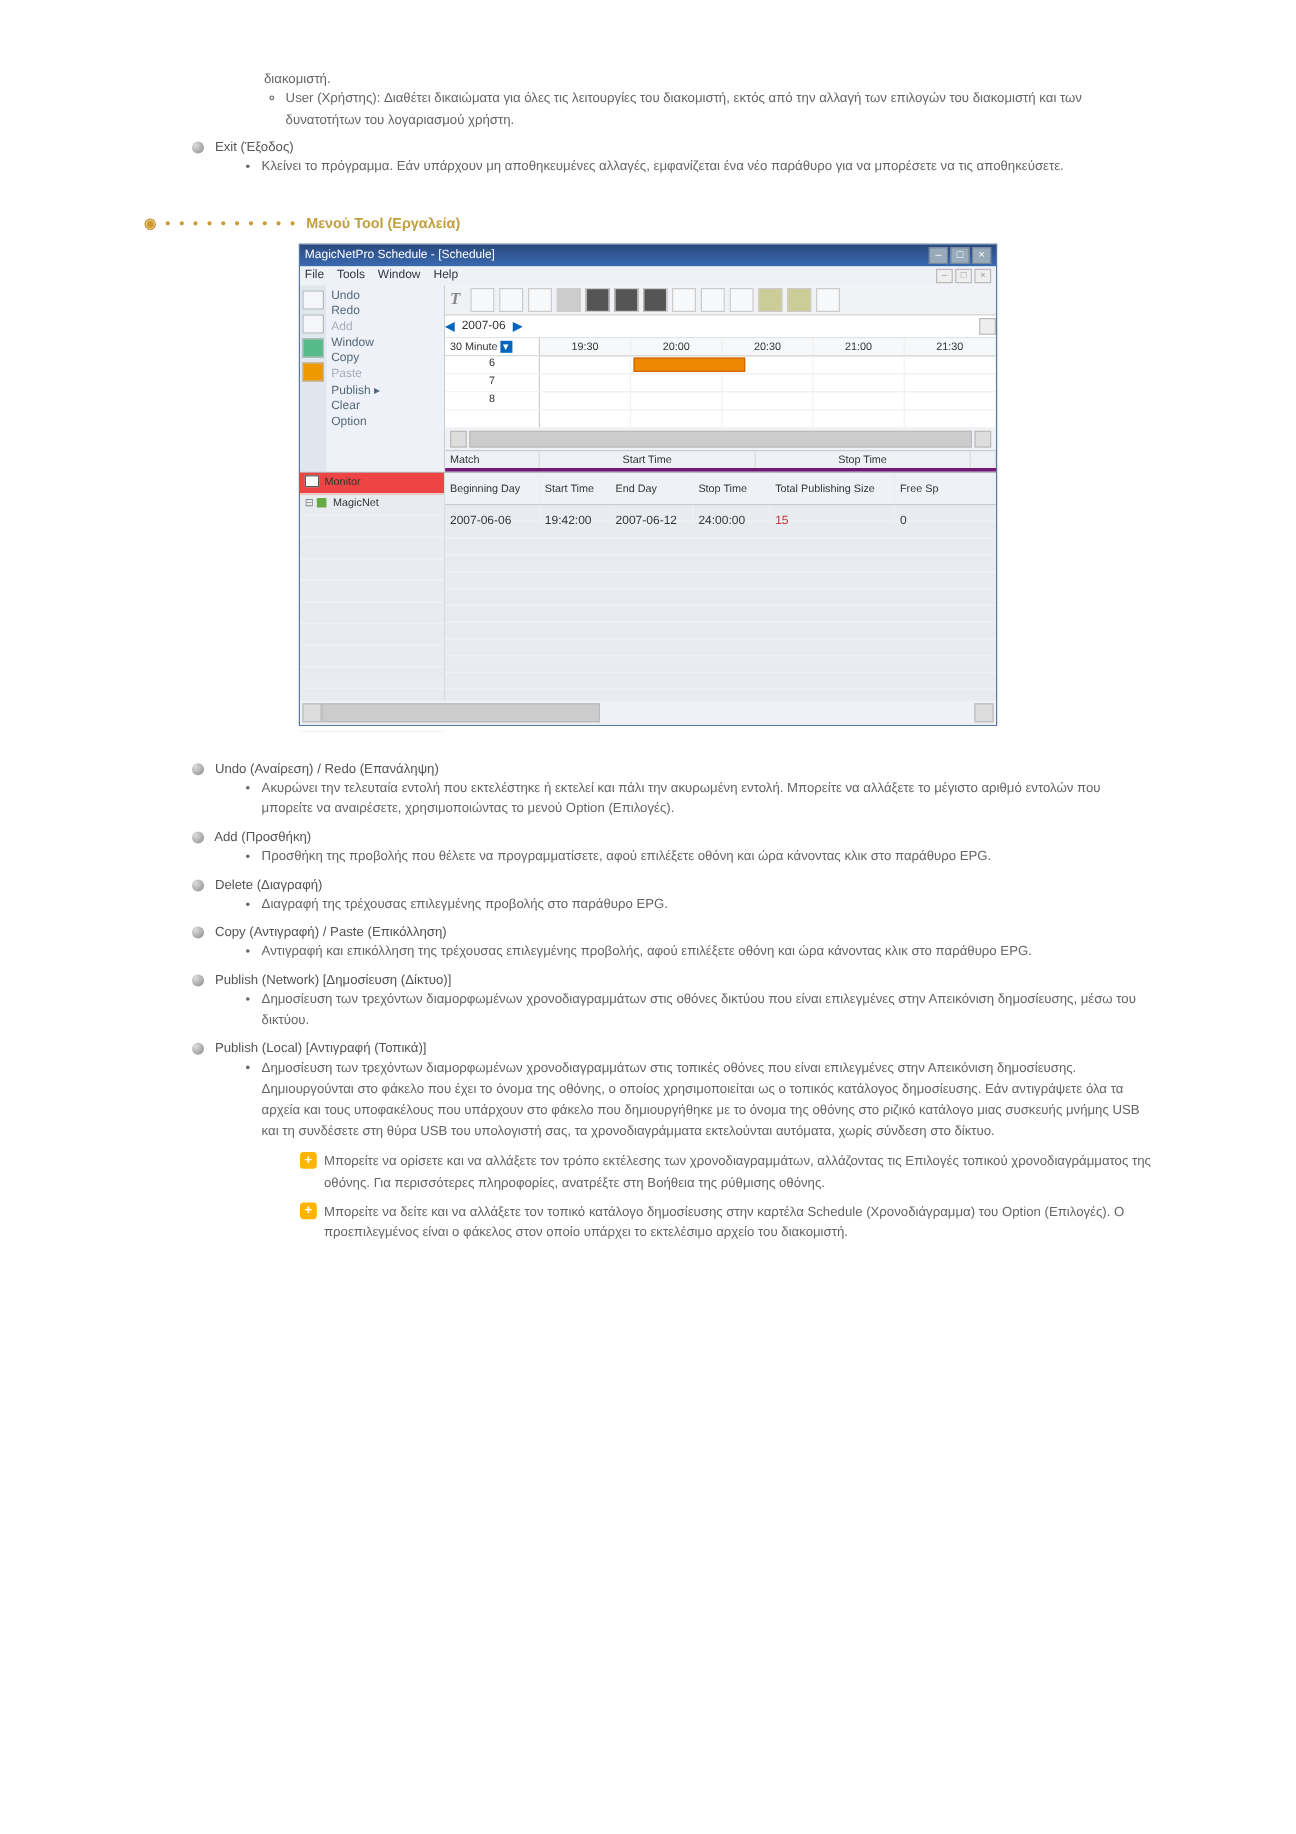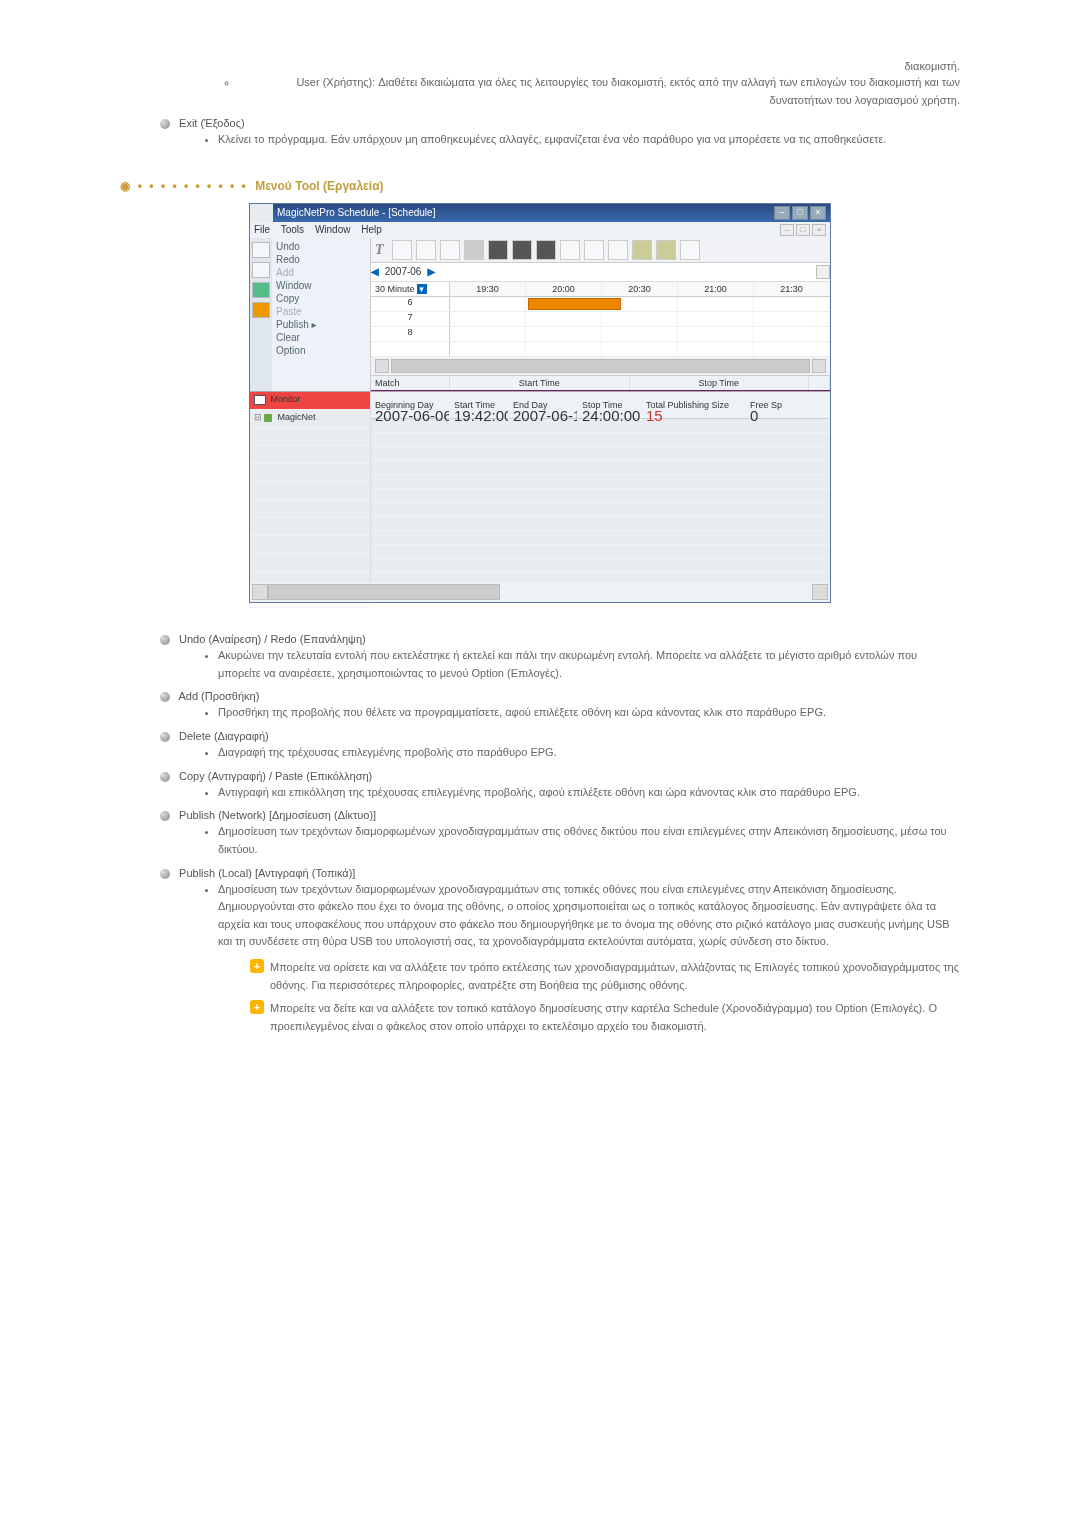--- a/index.html
+++ b/index.html
@@ -8,21 +8,21 @@
     font-family: Verdana, Arial, sans-serif;
     font-size: 11px;
     color: #666;
     background: #fff;
     width: 1080px;
   }
   .page {
     padding: 60px 120px 60px 120px;
   }
   .indent-1 { margin-left: 60px; }
-  .indent-2 { margin-left: 100px; text-align: right; }
+  .indent-2 { margin-left: 100px; }
   ul.disc { list-style: disc; padding-left: 18px; margin: 2px 0 8px 0; }
   ul.circle { list-style: circle; padding-left: 18px; margin: 2px 0 8px 0; }
   ul li { line-height: 1.6; color: #666; }
   .bullet-icon {
     display: inline-block;
     width: 10px; height: 10px;
     border-radius: 50%;
     background: radial-gradient(circle at 30% 30%, #ddd, #888);
     margin-right: 6px;
     vertical-align: middle;
@@ -59,21 +59,20 @@
     font-family: Tahoma, sans-serif;
     font-size: 10px;
     color: #333;
   }
   .titlebar {
     background: linear-gradient(#2a4a80, #3a6ab0);
     color: #fff;
     padding: 2px 4px;
     display:flex; justify-content:space-between; align-items:center;
     font-size:10px;
-    margin-left:23px;
   }
   .titlebar .win-buttons { display:flex; gap:2px; }
   .titlebar .win-buttons span {
     display:inline-block; width:14px; height:12px;
     background:#9ab; border:1px solid #789; font-size:9px; text-align:center; line-height:11px; color:#fff;
   }
   .menubar { background:#eef2f6; padding:2px 4px; display:flex; justify-content:space-between; align-items:center; }
   .menubar .menus span { margin-right:8px; color:#334; }
   .inner-win-buttons { display:flex; gap:2px; }
   .inner-win-buttons span { display:inline-block; width:12px; height:10px; border:1px solid #bbb; background:#eee; font-size:8px; text-align:center; line-height:10px; color:#999; }
@@ -107,28 +106,28 @@
   .timeline-header .label-cell { width:70px; border-right:1px solid #ccc; padding:2px 4px; background:#fff; display:flex; align-items:center; gap:2px;}
   .timeline-header .time-cell { flex:1; border-right:1px solid #eee; text-align:center; padding:2px 0; background:#f6f8fa; }
   .timeline-rows { position:relative; }
   .timeline-row { display:flex; border-bottom:1px solid #eee; height:14px; }
   .timeline-row .label-cell { width:70px; border-right:1px solid #ccc; padding:0 4px; font-size:9px; background:#fff; text-align:center; }
   .timeline-row .track { flex:1; display:flex; }
   .timeline-row .track div { flex:1; border-right:1px solid #f2f2f2; position:relative; }
   .block { position:absolute; top:1px; bottom:1px; background:#e80; border:1px solid #c60; }
   .scroll-corner { display:flex; justify-content:flex-end; padding:2px 4px; gap:2px; background:#eef2f6; }
   .scroll-corner span { width:12px; height:12px; background:#ddd; border:1px solid #bbb; display:inline-block; }
-  .subheader { display:flex; background:#eef2f6; font-size:9px; border-top:1px solid #ccc; border-bottom:1px solid #701a75;}
+  .subheader { display:flex; background:#eef2f6; font-size:9px; border-top:1px solid #ccc; border-bottom:3px solid #701a75;}
   .subheader div { padding:2px 4px; border-right:1px solid #ddd; }
   .monitor-icon { display:inline-block; width:10px; height:8px; border:1px solid #555; background:#fff; margin-right:2px; vertical-align:middle;}
   .table-area { display:flex; height:190px; }
   .table-left { width:120px; border-right:1px solid #ddd; }
   .table-head-row { display:flex; font-size:9px; background:#eef2f6; border-bottom:1px solid #ccc; }
   .table-head-row div, .table-body-row div { padding:8px 4px; border-right:1px solid #eee; white-space:nowrap; overflow:hidden; }
-  .table-body-row { display:flex; font-size:15px; border-bottom:1px solid #f2f2f2; height:13px;align-items:flex-end; }
+  .table-body-row { display:flex; font-size:10px; border-bottom:1px solid #f2f2f2; height:13px; }
   .table-left .cell { padding:2px 4px; font-size:9px; border-bottom:1px solid #f2f2f2; height:13px; }
   .table-left .cell .node-icon { display:inline-block; width:8px; height:8px; background:#6a4; margin-right:3px; vertical-align:middle; border-radius:1px; }
   .table-right { flex:1; overflow:hidden; }
   .col-bd { width:70px; } .col-st { width:50px; } .col-ed { width:60px; }
   .col-stt { width:55px; } .col-tps { width:95px; } .col-fs { flex:1; }
   .bottom-scroll { display:flex; justify-content:space-between; padding:2px; background:#eef2f6; }
   .bottom-scroll span { width:14px; height:14px; background:#ddd; border:1px solid #bbb; display:inline-block; }
 </style>
 </head>
 <body>

